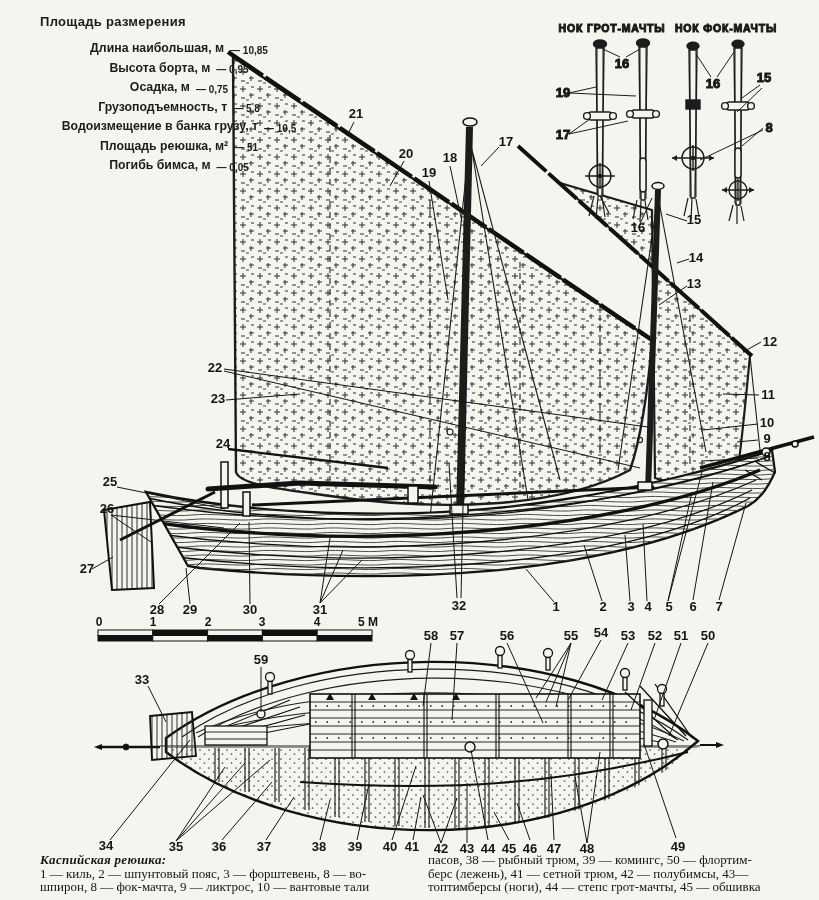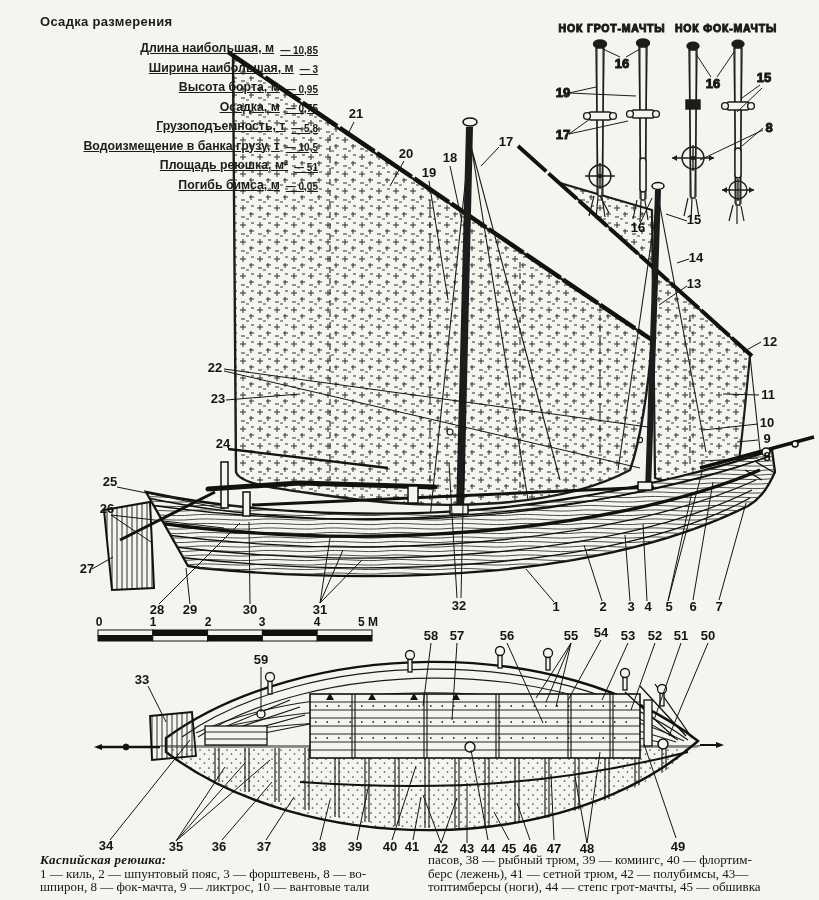--- a/index.html
+++ b/index.html
@@ -2,21 +2,21 @@
 <html><head>
 <meta charset="utf-8">
 <style>
   html,body{margin:0;padding:0;}
   body{width:819px;height:900px;overflow:hidden;background:#f6f4ee;font-family:"Liberation Sans",sans-serif;}
   .page{position:relative;width:819px;height:900px;background:#f6f4ee;color:#1c1c1c;}
   svg{position:absolute;left:0;top:0;}
   
   .dims{position:absolute;left:40px;top:14px;width:278px;}
   .dims-title{font-weight:bold;font-size:13px;margin-bottom:12px;letter-spacing:.3px;}
-  .dimrow{display:flex;justify-content:flex-end;align-items:flex-end;margin-bottom:5px;text-decoration:underline;}
+  .dimrow{display:flex;justify-content:center;align-items:flex-end;margin-bottom:5px;}
   .dimrow .lbl{font-weight:bold;font-size:12.3px;line-height:14.5px;max-width:205px;}
   .dimrow .val{font-weight:bold;font-size:10px;white-space:nowrap;padding-left:6px;}
   
   .caption{position:absolute;top:853px;font-family:"Liberation Serif",serif;font-size:13px;line-height:13.6px;color:#161616;}
   .cap-left{left:40px;width:358px;}
   .cap-right{left:428px;width:362px;}
   .cap-title{font-weight:bold;letter-spacing:.3px;font-style:italic;}
   .cap-line{text-align:justify;}
   
   .co{font:bold 13px "Liberation Sans",sans-serif;fill:#141414;text-anchor:middle;}
@@ -404,28 +404,24 @@
         <text class="co" x="509" y="853">45</text>
         <text class="co" x="530" y="853">46</text>
         <text class="co" x="554" y="853">47</text>
         <text class="co" x="587" y="853">48</text>
         <text class="co" x="678" y="851">49</text>
       </g>
     </g>
   </svg>
 
   <div class="dims">
-    <div class="dims-title">Осадка размерения</div>
+    <div class="dims-title">Площадь размерения</div>
     <div class="dimrow">
       <span class="lbl">Длина наибольшая, м</span>
       <span class="val">— 10,85</span>
-    </div>
-    <div class="dimrow">
-      <span class="lbl">Ширина наибольшая, м</span>
-      <span class="val">— 3</span>
     </div>
     <div class="dimrow">
       <span class="lbl">Высота борта, м</span>
       <span class="val">— 0,95</span>
     </div>
     <div class="dimrow">
       <span class="lbl">Осадка, м</span>
       <span class="val">— 0,75</span>
     </div>
     <div class="dimrow">
@@ -445,18 +441,18 @@
       <span class="val">— 0,05</span>
     </div>
   </div>
 
   <div class="caption cap-left">
     <div class="cap-title">Каспийская реюшка:</div>
     <div class="cap-line">1 — киль, 2 — шпунтовый пояс, 3 — форштевень, 8 — во-</div>
     <div class="cap-line">шпирон, 8 — фок-мачта, 9 — ликтрос, 10 — вантовые тали</div>
   </div>
   <div class="caption cap-right">
-    <div class="cap-line">пасов, 38 — рыбный трюм, 39 — комингс, 40 — флортим-</div>
+    <div class="cap-line">пасов, 38 — рыбный трюм, 39 — комингс, 50 — флортим-</div>
     <div class="cap-line">берс (лежень), 41 — сетной трюм, 42 — полубимсы, 43—</div>
     <div class="cap-line">топтимберсы (ноги), 44 — степс грот-мачты, 45 — обшивка</div>
   </div>
 
 </div>
 
 </body></html>

